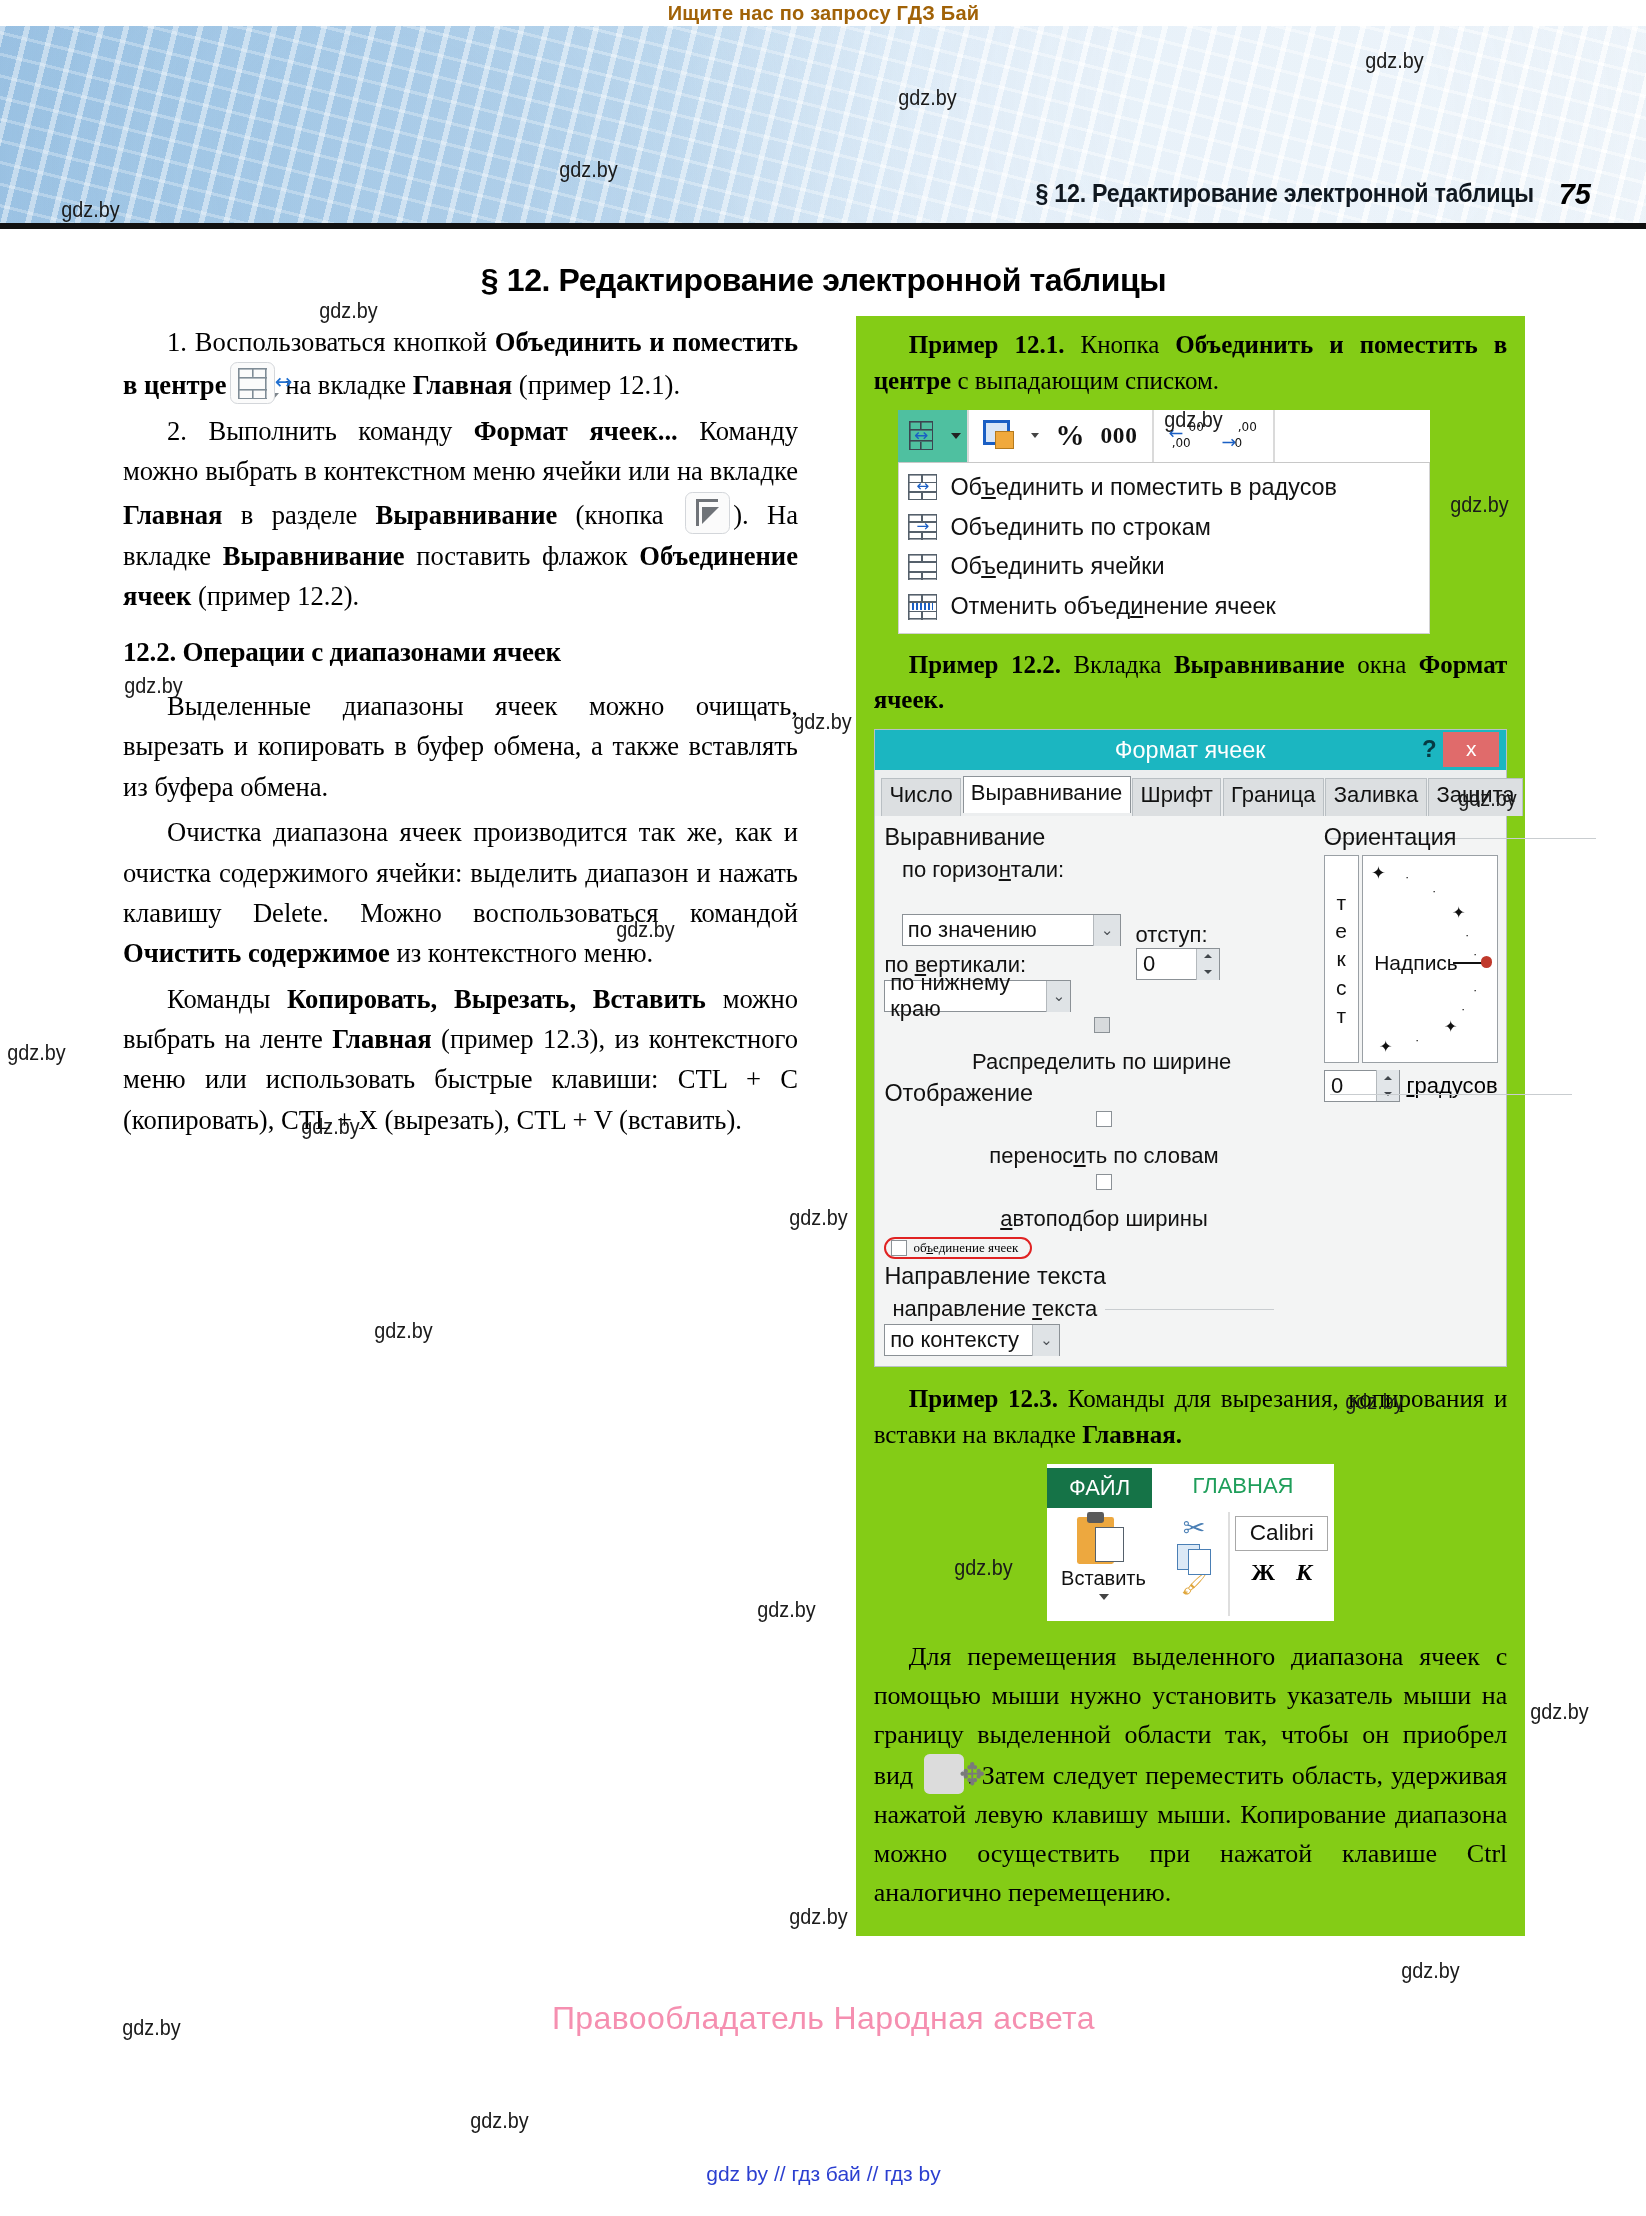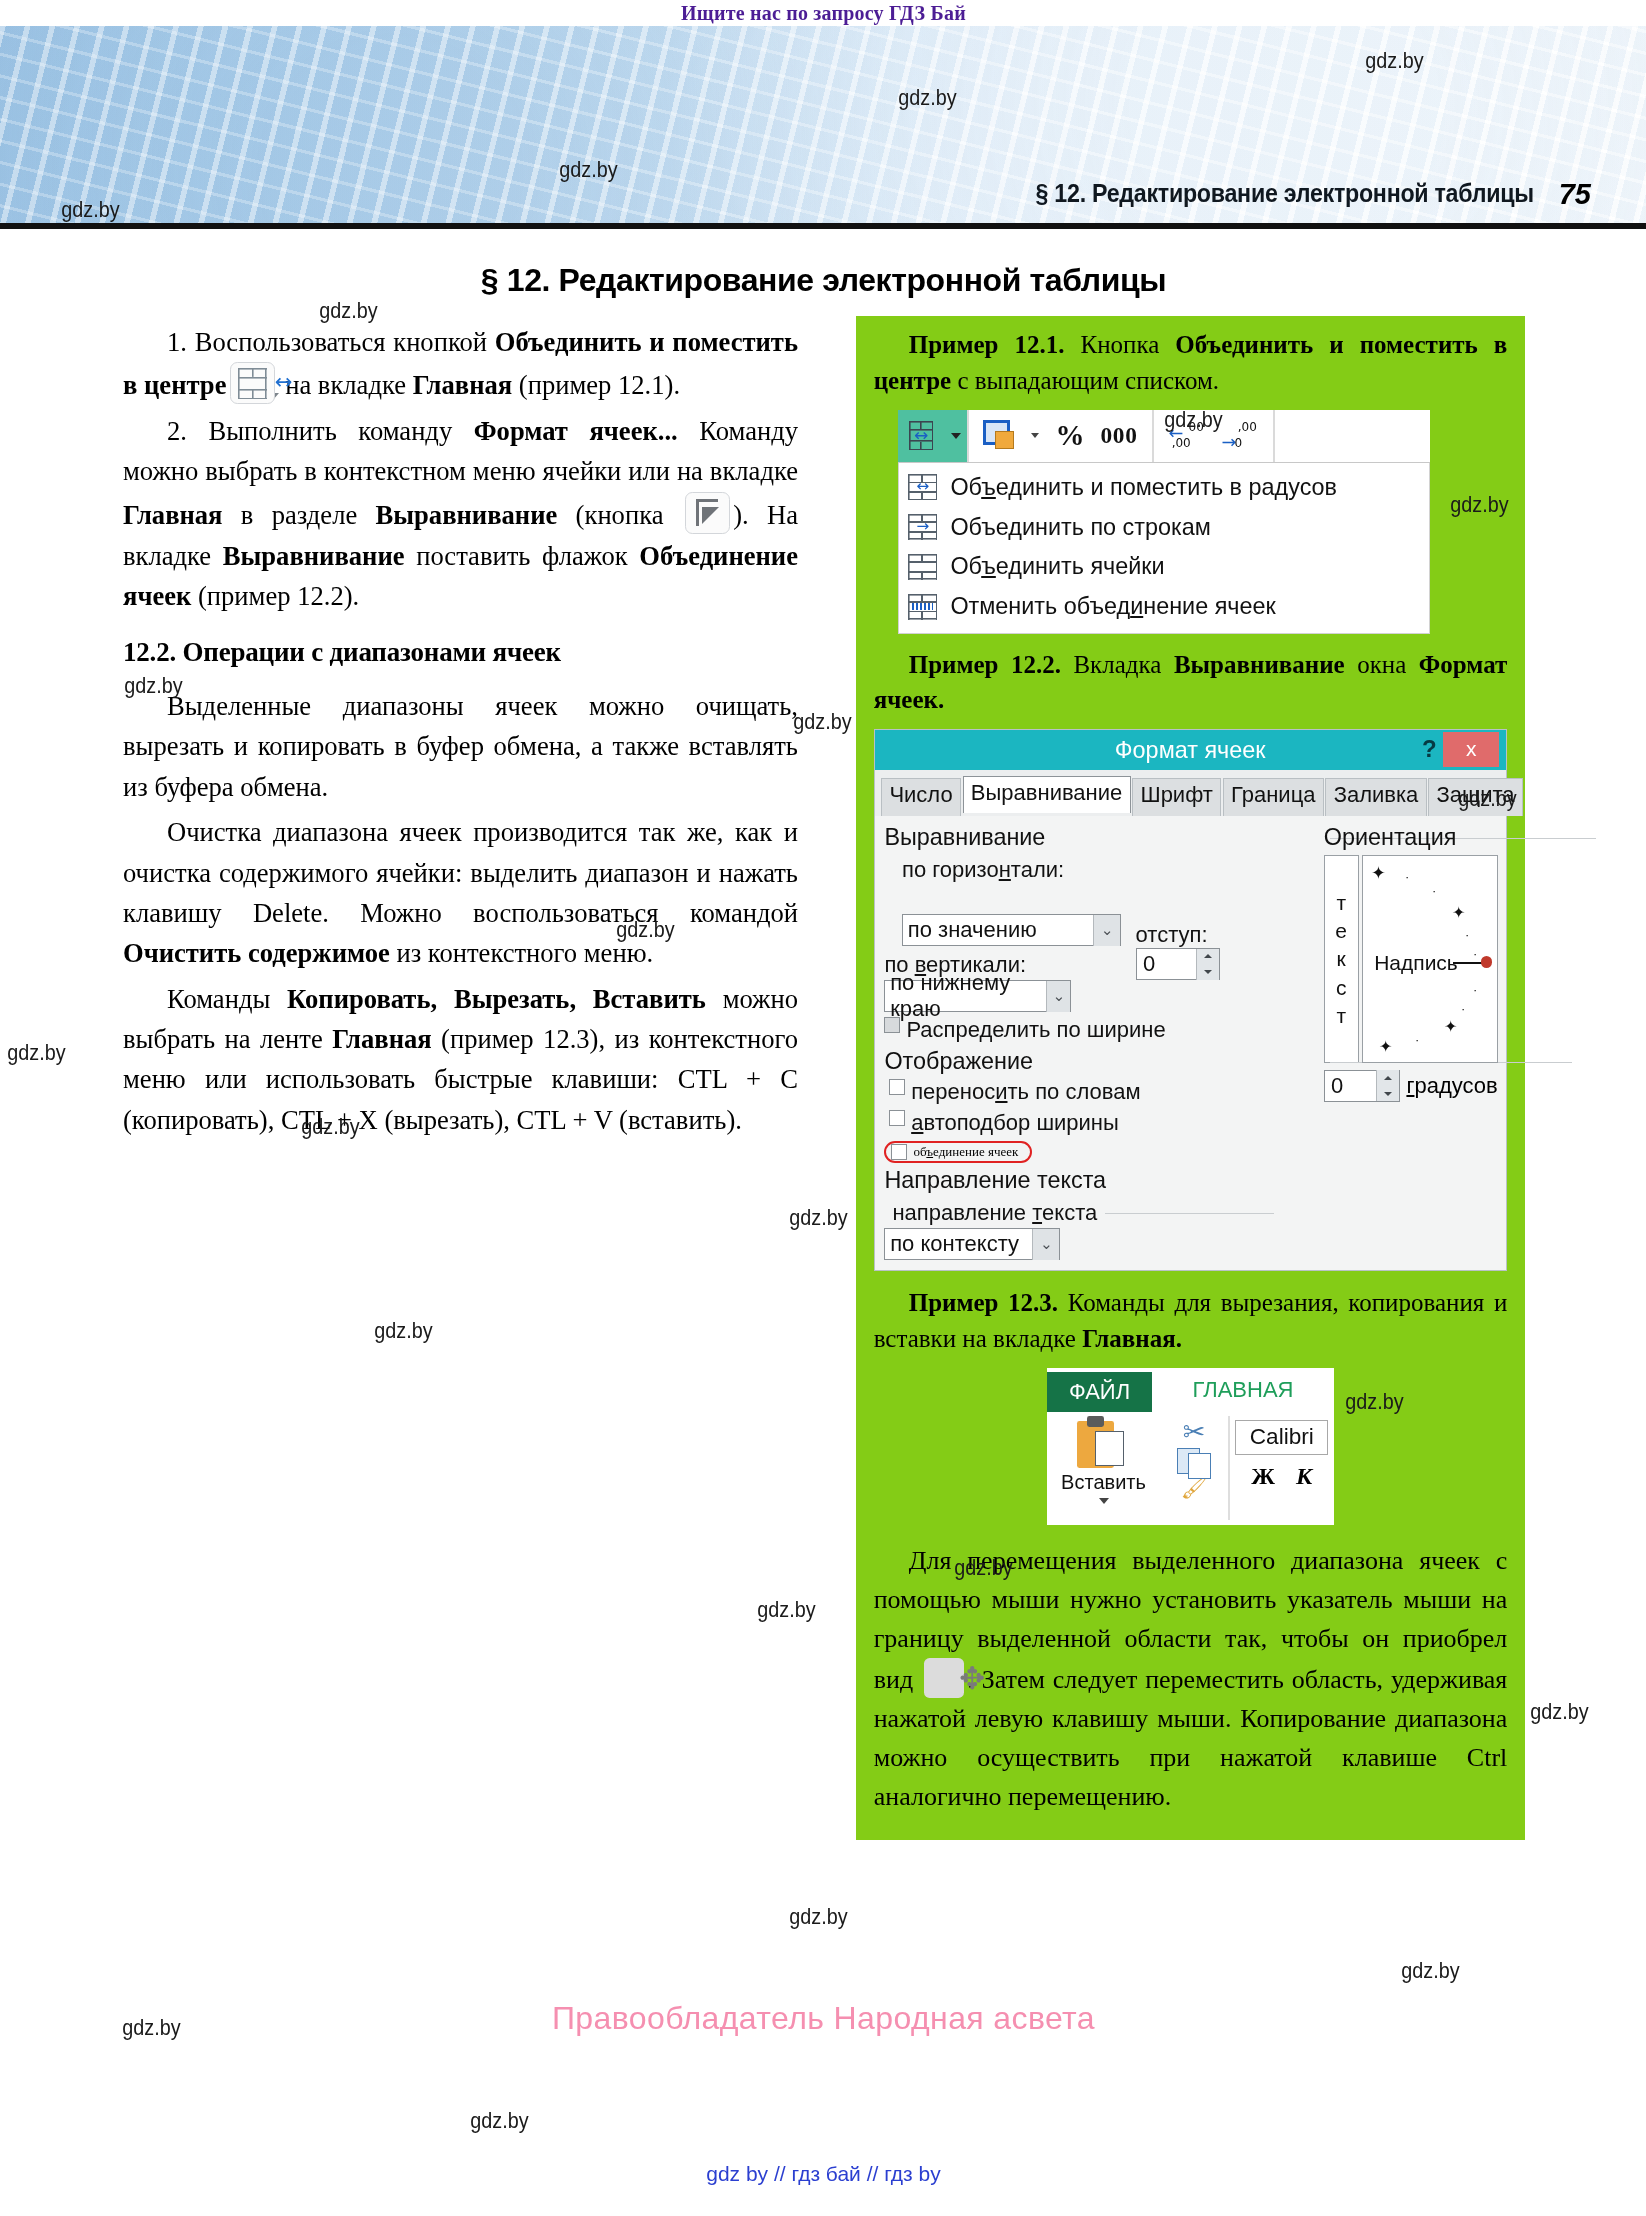--- a/index.html
+++ b/index.html
@@ -11,21 +11,21 @@
     overflow:hidden;
   }
 
   
   .top-banner{
     position:absolute; left:0; top:0; width:1647px; height:34px;
     background:#ffffff; text-align:center;
   }
   .top-banner span{
     display:inline-block; margin-top:1.6px;
-    color:#4c1d95; font-family:Liberation Serif, serif;
+    color:#a16207; font-family:Liberation Sans, sans-serif;
     font-size:20px; font-weight:700; letter-spacing:0.2px;
   }
 
   
   .header-band{
     position:absolute; left:0; top:26px; width:1647px; height:203px;
     background:
       linear-gradient(100deg,#9ec4e4 0%,#b7d6ee 18%,#cfe4f4 38%,#e8f2fb 60%,#f4f9fd 80%,#ffffff 100%);
     overflow:hidden;
   }
@@ -250,22 +250,22 @@
   .spin{
     width:84px; height:32px; background:#fff; border:0.8px solid #8b9196; display:flex;
     align-items:center; justify-content:space-between; padding-left:6.4px;
     font-family:"Liberation Sans",sans-serif; font-size:22px; color:#111;
   }
   .spin .btns{ width:22.6px; height:31px; background:#e2e6e9; border-left:0.8px solid #b4b9bd;
                display:flex; flex-direction:column; align-items:center; justify-content:space-around; }
   .spin .btns i{ border-left:4.8px solid transparent; border-right:4.8px solid transparent; }
   .spin .btns i.up{ border-bottom:4.8px solid #41464b; }
   .spin .btns i.dn{ border-top:4.8px solid #41464b; }
-  .chk-row{ display:flex; align-items:flex-start; gap:6px; margin:4.8px 0 0 17.7px;
-            font-family:"Liberation Sans",sans-serif; font-size:22px; color:#111; }
+  .chk-row{ display:flex; align-items:center; gap:16px; margin:4.8px 0 0 17.7px;
+            font-family:"Liberation Sans",sans-serif; font-size:22px; color:#111;flex-direction:column; }
   .chk-row.tight{ margin-left:14.5px; }
   .chk{ width:16px; height:16px; border:0.8px solid #8b9196; background:#fff; flex:0 0 auto; }
   .chk.gray{ background:#d7dadc; }
   .hl-box{ border:2.4px solid #e02222; border-radius:17.7px; padding:0.8px 11.3px 0.8px 4.8px;
            display:inline-flex; align-items:center; gap:6.4px; margin:4.8px 0 0 13px; }
 
   
   .orient{ width:174px; }
   .orient-box{ margin-top:4.8px; display:flex; gap:3.2px; }
   .vert-text{

